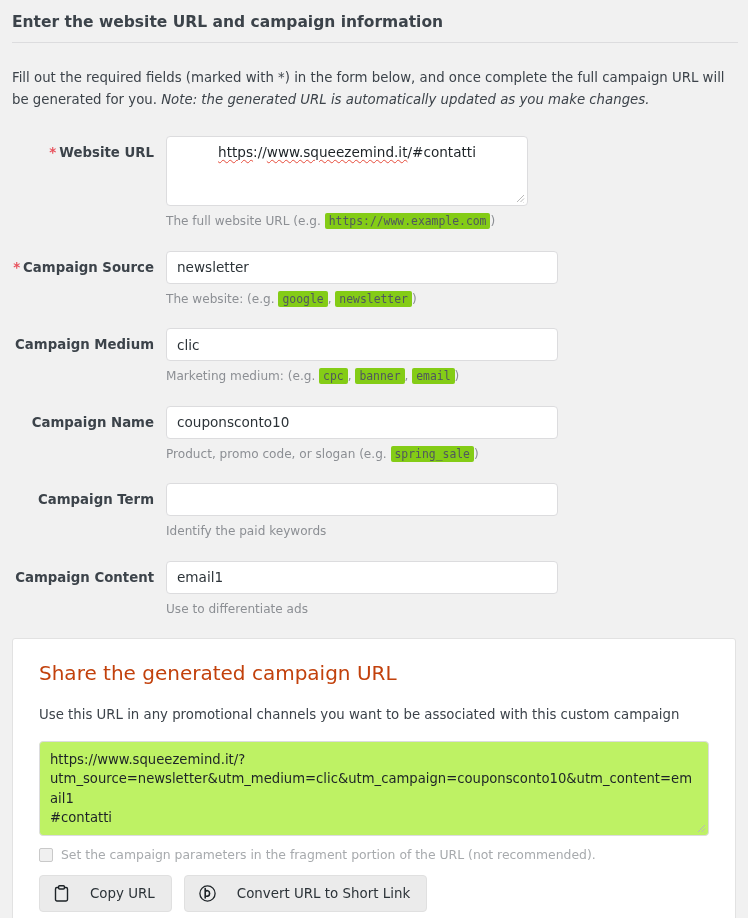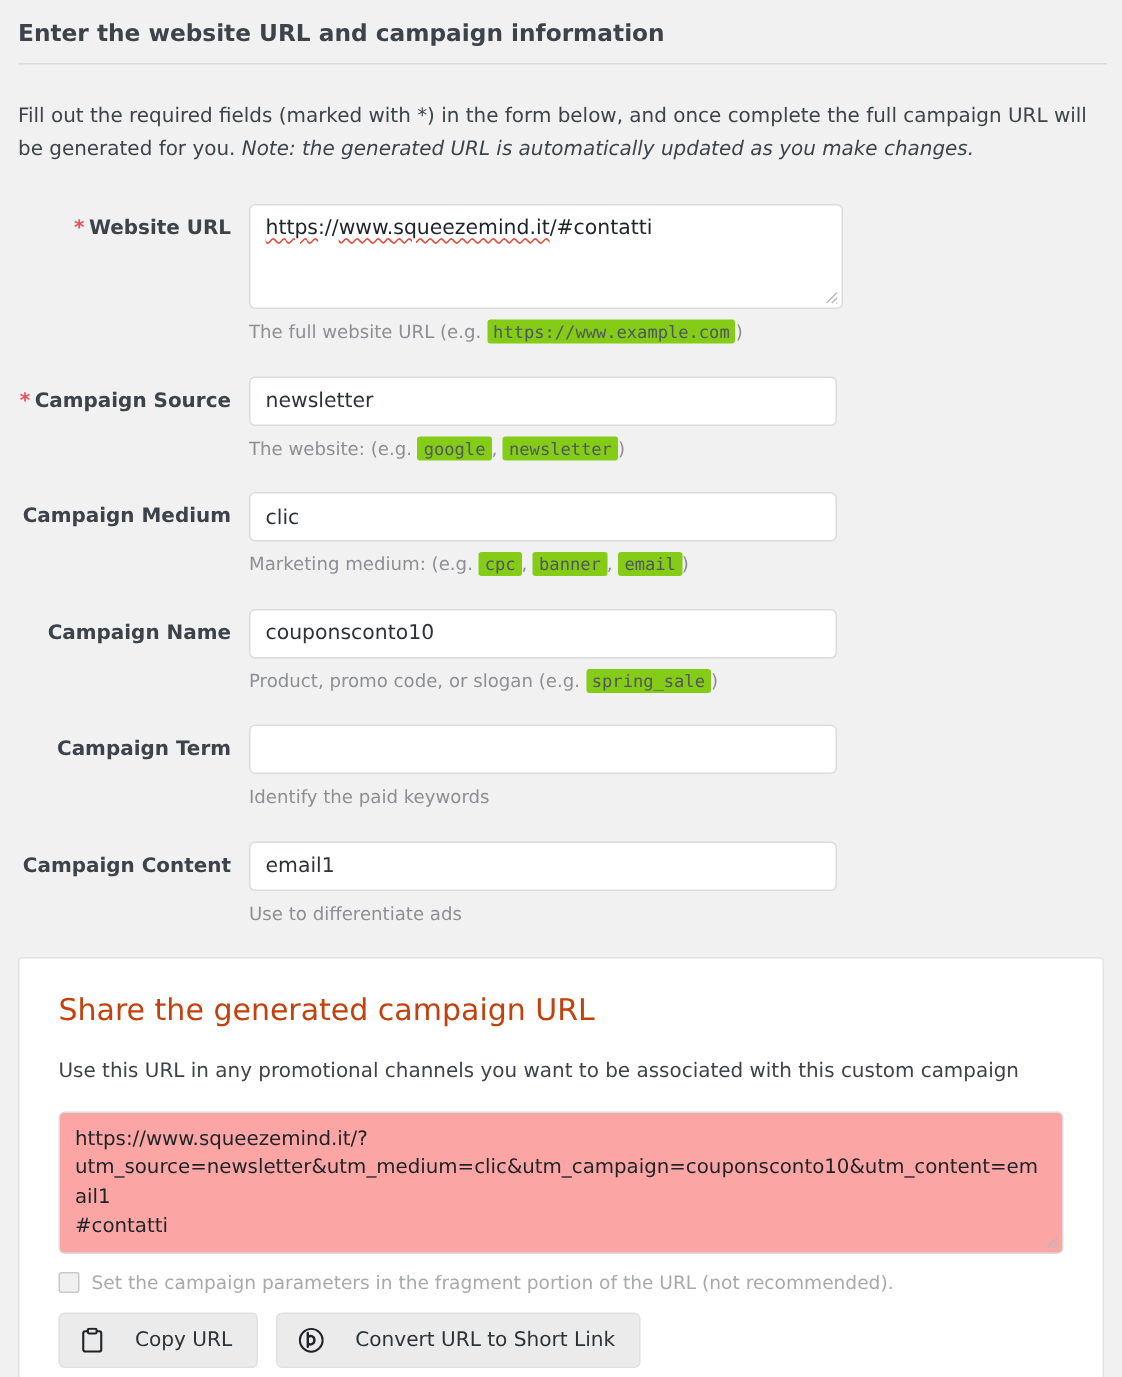--- a/index.html
+++ b/index.html
@@ -90,31 +90,32 @@
     padding: 4px 10px;
     font-size: 13.6px;
     color: #2c3338;
     font-family: "DejaVu Sans", "Liberation Sans", sans-serif;
     outline: none;
     box-shadow: 0 0 0 transparent;
     display: block;
   }
   
   .faux-area {
-    width: 396px;
+    width: 362px;
     height: 70px;
     border: 1px solid #dcdcde;
     border-radius: 4px;
     background: #ffffff;
     padding: 7px 10px;
     font-size: 13.6px;
     color: #1d2327;
     line-height: 1.3;
     position: relative;
     overflow: hidden;
+    text-align: center;
   }
   .faux-area .resize-grip {
     position: absolute;
     right: 2px;
     bottom: 2px;
     width: 10px;
     height: 10px;
     pointer-events: none;
   }
   .sp {
@@ -159,21 +160,21 @@
     font-size: 13.3px;
     color: #3c434a;
     margin: 0 0 16px 0;
     line-height: 1.5;
   }
   .url-out {
     width: 100%;
     min-height: 76px;
     border: 1px solid #dcdcde;
     border-radius: 4px;
-    background: #fca5a5;
+    background: #bef264;
     padding: 8px 10px;
     font-size: 13.2px;
     color: #1d2327;
     line-height: 1.45;
     position: relative;
     word-break: break-all;
     overflow: hidden;
   }
   .url-out .resize-grip {
     position: absolute;

